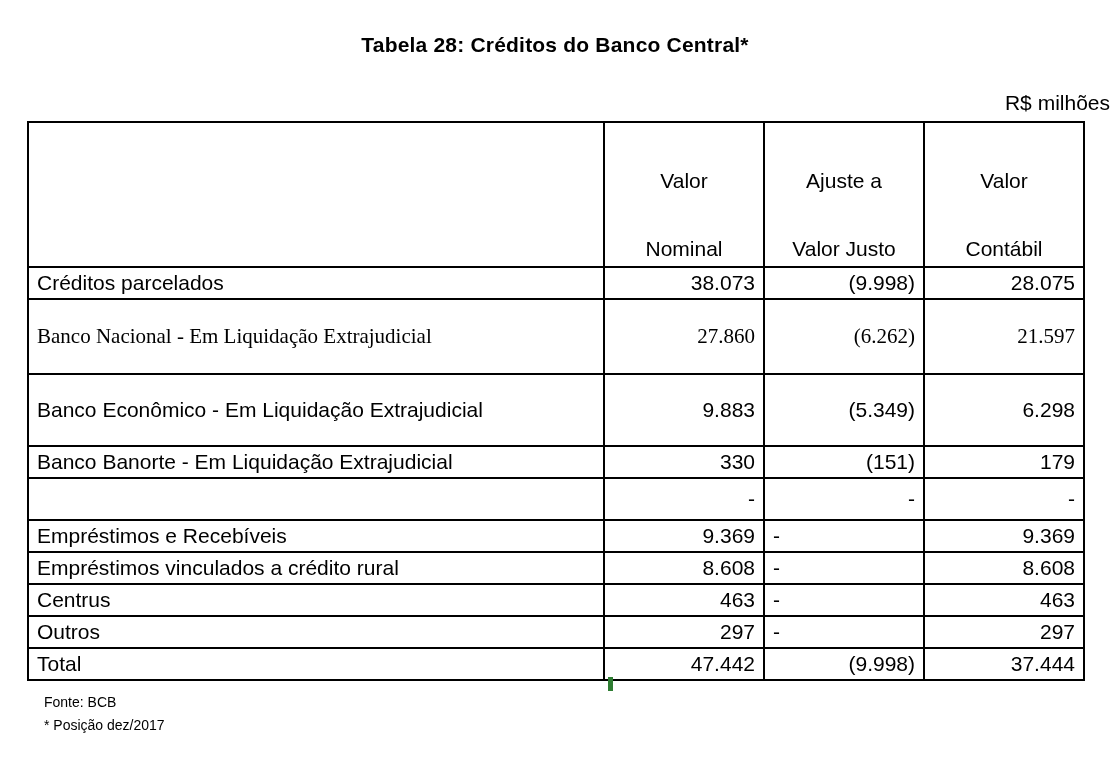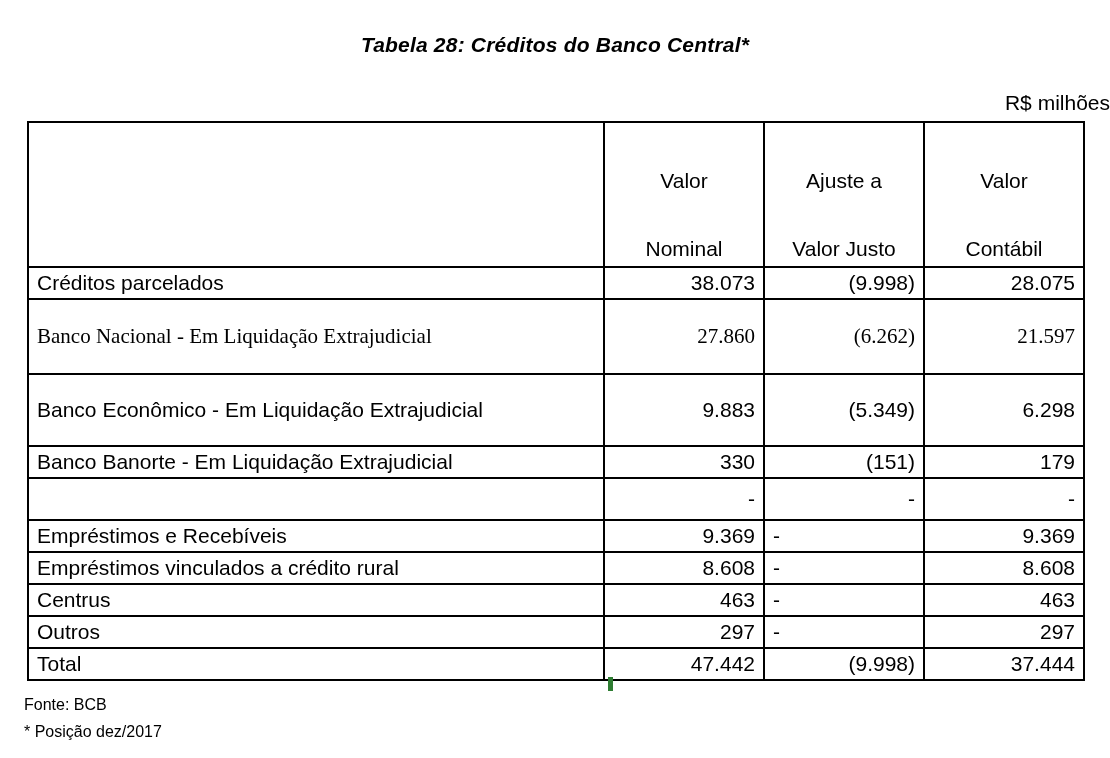--- a/index.html
+++ b/index.html
@@ -21,21 +21,20 @@
     box-sizing: border-box;
     padding: 0;
     position: relative;
   }
   .title {
     text-align: center;
     font-size: 21px;
     font-weight: bold;
     margin-top: 33px;
     letter-spacing: 0.2px;
-    font-style: italic;
   }
   .unit-line {
     text-align: right;
     font-size: 21px;
     margin-top: 34px;
   }
   table.main {
     border-collapse: collapse;
     table-layout: fixed;
     margin-left: 27px;
@@ -74,23 +73,23 @@
   }
   .indent1 { padding-left: 24px; }
   .tall { height: 75px; font-family: Liberation Serif, serif; }
   .tall2 { height: 72px; }
   .std { height: 24px; }
   .empty-row td { height: 34px; }
   .wrapcell {
     line-height: 1.3;
   }
   .footnotes {
-    margin-left: 24px;
+    margin-left: 44px;
     margin-top: 10px;
-    font-size: 16px;
+    font-size: 14px;
     line-height: 1.7;
   }
   .footnotes div { margin: 0; }
   .green-mark {
     display: inline-block;
     width: 5px;
     height: 14px;
     background: #2e7d32;
     position: absolute;
     left: 608px;

